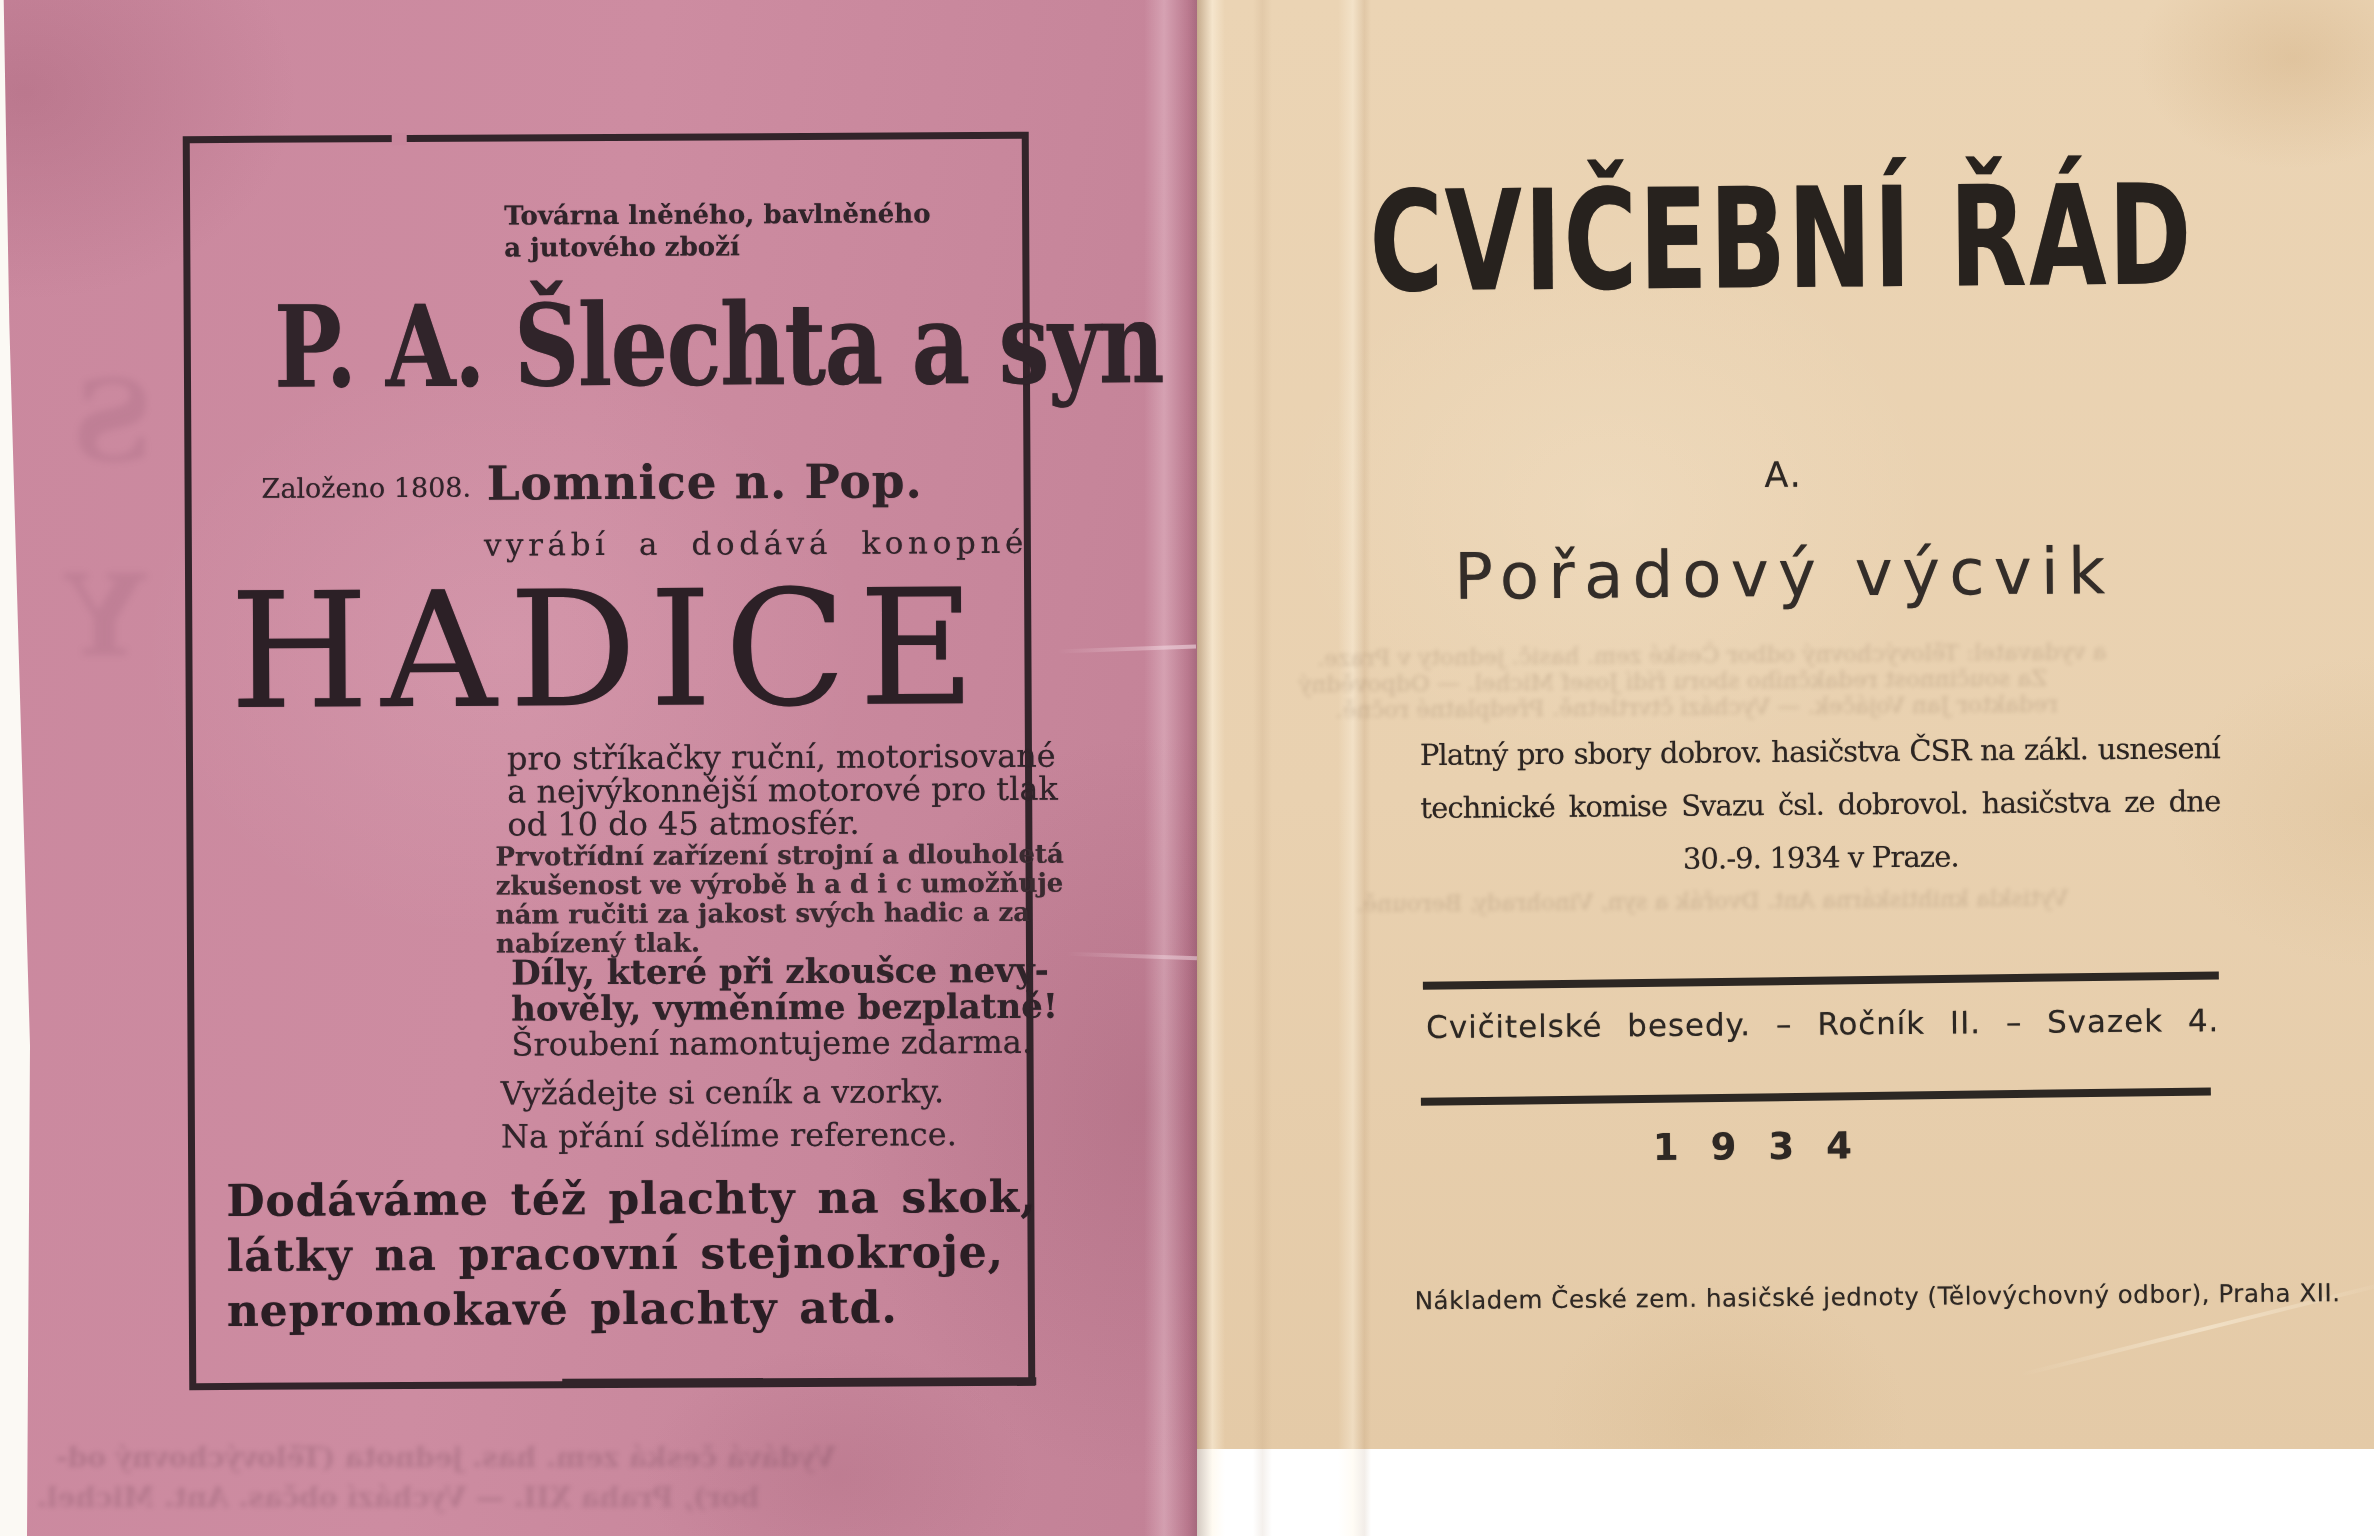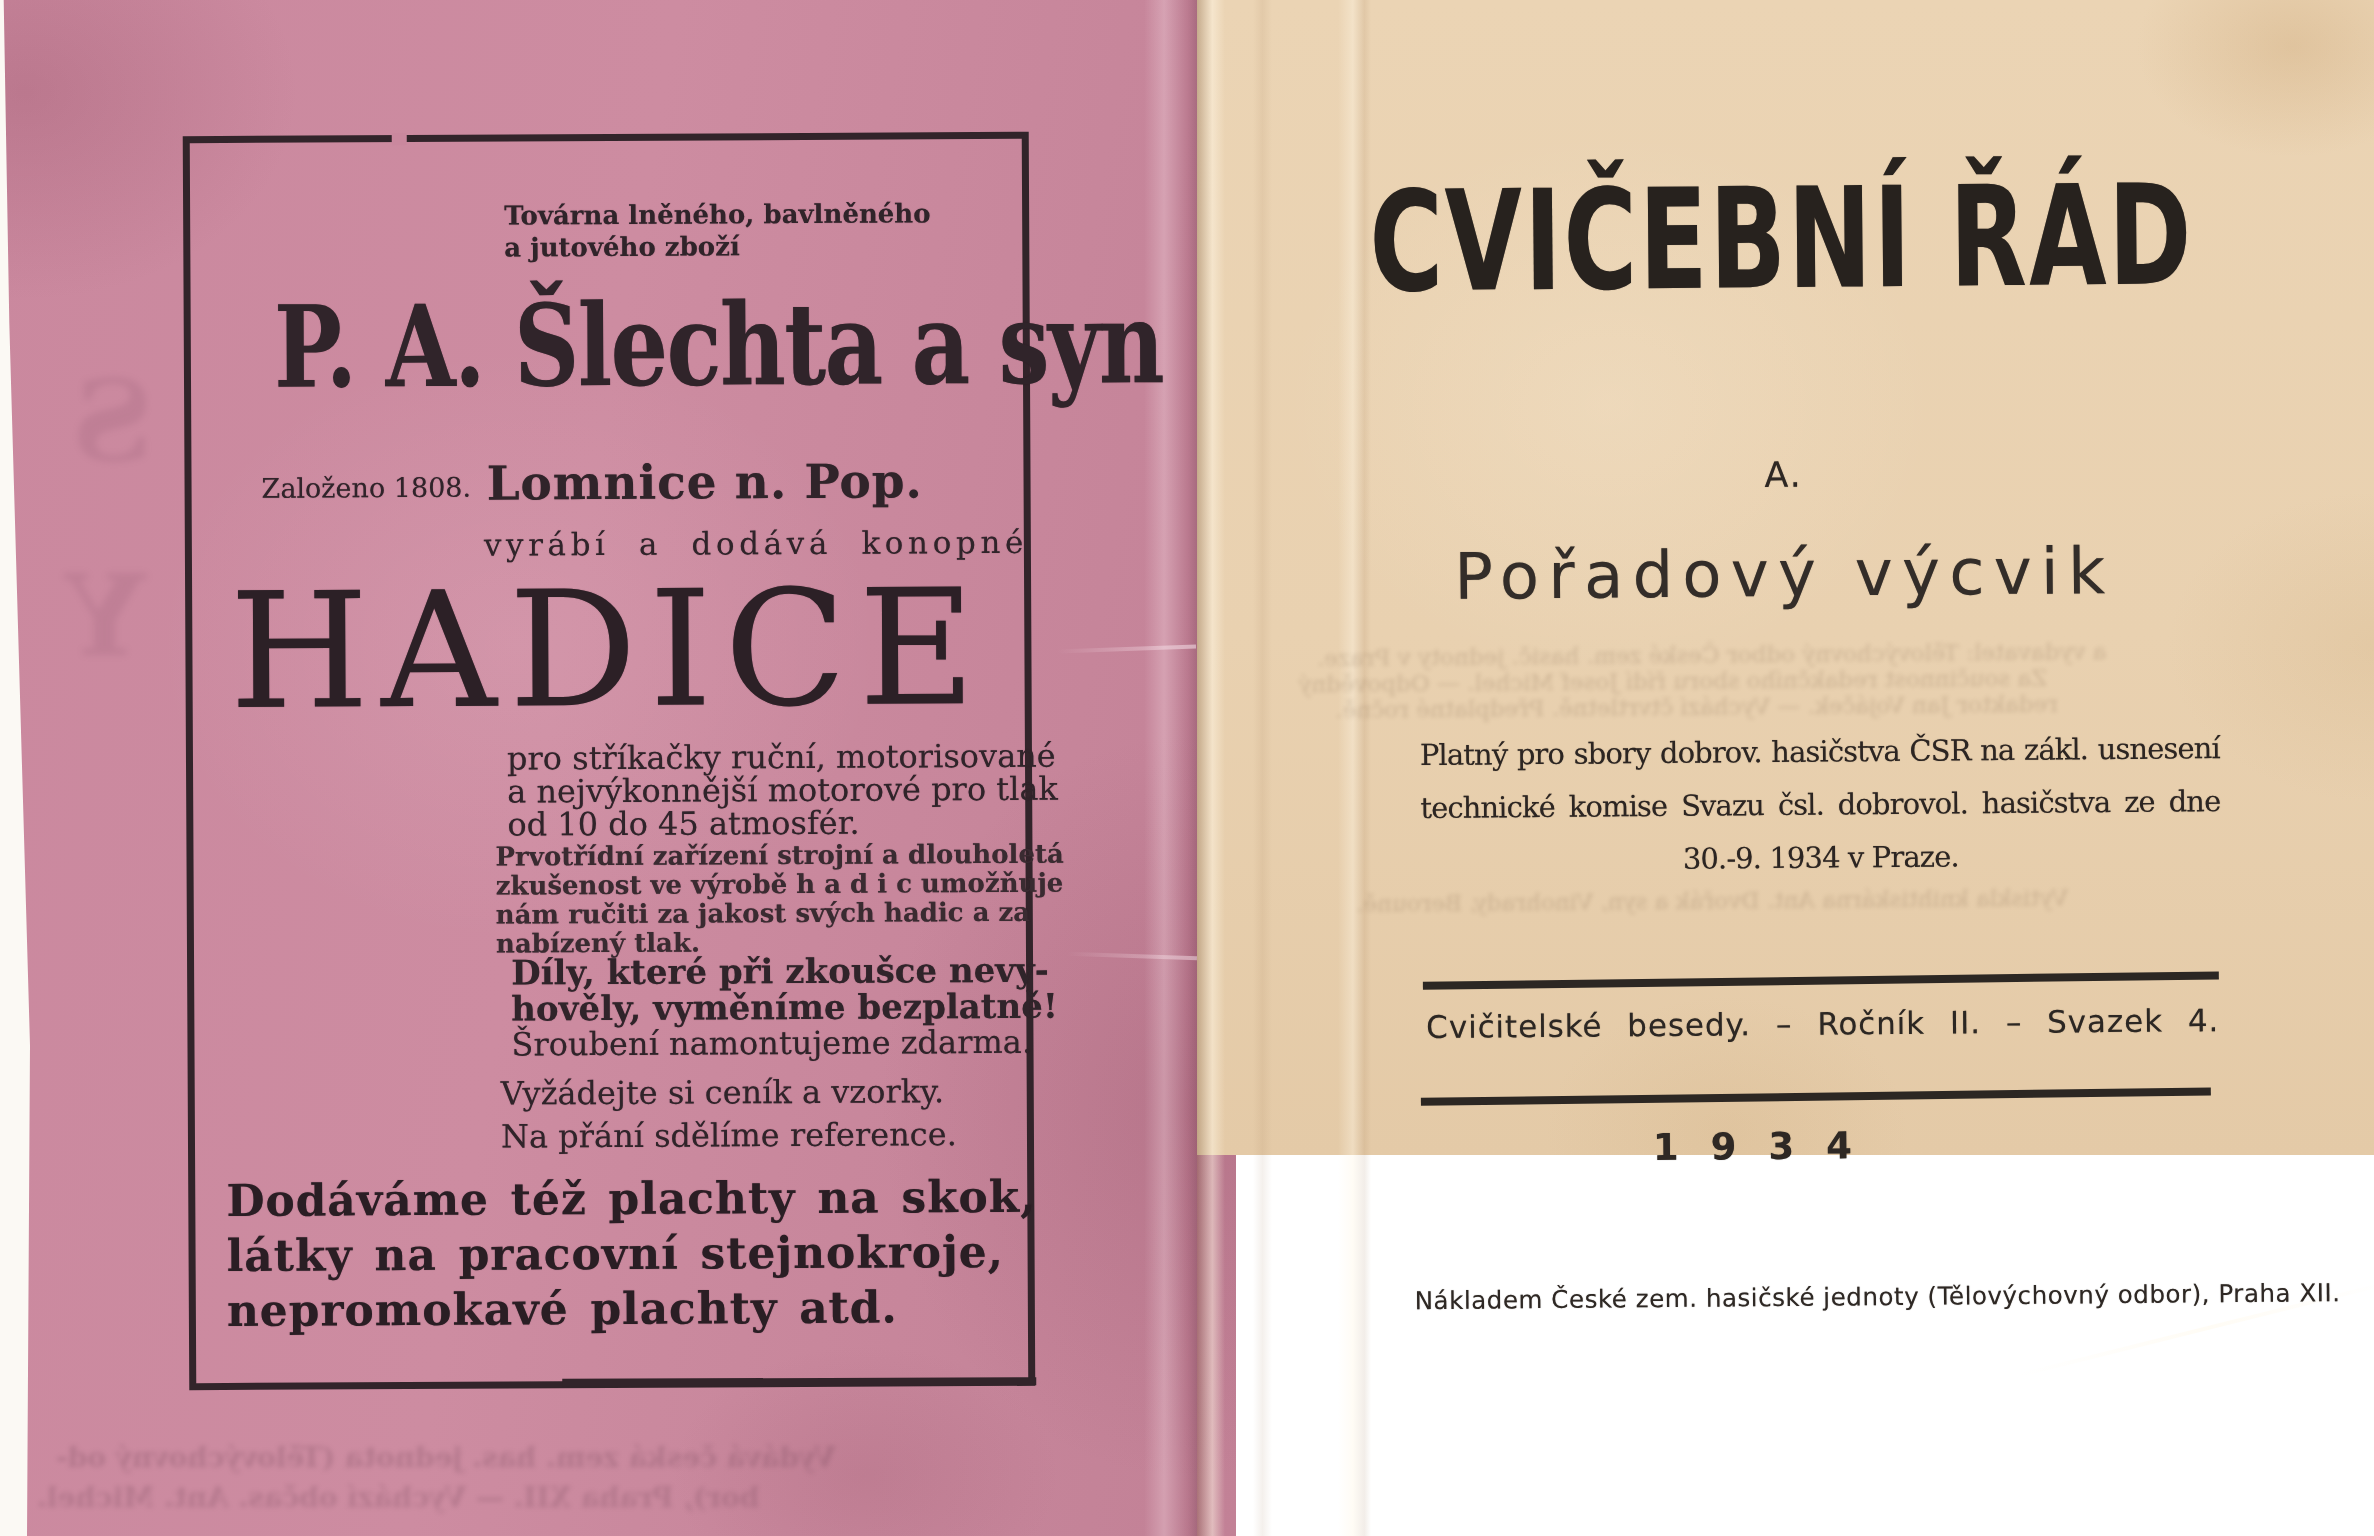--- a/index.html
+++ b/index.html
@@ -8,21 +8,20 @@
         font-family:"DejaVu Serif","Liberation Serif",serif;}
 
   
   .page-left{position:absolute;left:0;top:0;width:1197px;height:1537px;
     background:
       radial-gradient(390px 297px at 2% 6%, rgba(148,78,100,.28), transparent 70%),
       radial-gradient(519px 427px at 42% 42%, rgba(255,222,232,.12), transparent 70%),
       radial-gradient(427px 519px at 96% 72%, rgba(138,70,92,.22), transparent 72%),
       radial-gradient(278px 186px at 70% 96%, rgba(150,82,104,.18), transparent 70%),
       linear-gradient(100deg,#ca889e 0%,#cd8ca1 45%,#c28196 100%);
-    padding-left: 39px;
   }
   .pink-fold{position:absolute;left:1144px;top:0;width:53px;height:1537px;
     background:linear-gradient(90deg,transparent 0%,rgba(255,236,242,.28) 38%,rgba(126,62,84,.14) 82%,rgba(92,40,60,.28) 100%);}
   .pink-step1{position:absolute;left:1057px;top:647px;width:139px;height:3.7px;transform:rotate(-2deg);
     background:linear-gradient(90deg,transparent,rgba(255,240,246,.5));}
   .pink-step2{position:absolute;left:1067px;top:954px;width:130px;height:3.7px;transform:rotate(2deg);
     background:linear-gradient(90deg,transparent,rgba(255,240,246,.45));}
   .scan-edge{position:absolute;left:0;top:0;width:37px;height:1537px;background:#fbf9f4;
     clip-path:polygon(0 0,3.7px 0,9.3px 21%,30px 68%,27px 100%,0 100%);}
 
@@ -53,21 +52,21 @@
   .line-fittings{left:317px;top:884px;font-size:32px;}
   .line-pricelist{left:306px;top:933px;font-size:32px;}
   .line-references{left:306px;top:976px;font-size:32px;}
   .para-also{left:31px;top:1030px;font-size:44px;line-height:55px;font-weight:bold;
              letter-spacing:0.9px;word-spacing:5.6px;color:#2a1e24;}
 
   .ghost-bottom1{left:56px;top:1441px;font-size:28px;font-weight:bold;opacity:.26;filter:blur(2.4px);}
   .ghost-bottom2{left:37px;top:1481px;font-size:28px;font-weight:bold;opacity:.24;filter:blur(2.6px);}
 
   
-  .page-right{position:absolute;left:1197px;top:0;width:1178px;height:1155px;
+  .page-right{position:absolute;left:1197px;top:0;width:1178px;height:1449px;
     background:
       radial-gradient(223px 158px at 93% 4%, rgba(198,158,108,.30), transparent 70%),
       radial-gradient(297px 223px at 100% 56%, rgba(203,168,118,.20), transparent 70%),
       radial-gradient(260px 195px at 45% 98%, rgba(198,163,113,.16), transparent 70%),
       radial-gradient(464px 390px at 35% 35%, rgba(255,246,228,.18), transparent 70%),
       linear-gradient(180deg,#ebd4b4 0%,#e9d1b0 55%,#e4caa7 100%);
   }
   .cream-gutter{position:absolute;left:0;top:0;width:28px;height:1537px;
     background:linear-gradient(90deg,rgba(112,78,50,.30),rgba(255,246,228,.5) 55%,transparent);}
   .cream-crease{position:absolute;left:141px;top:0;width:33px;height:1537px;

